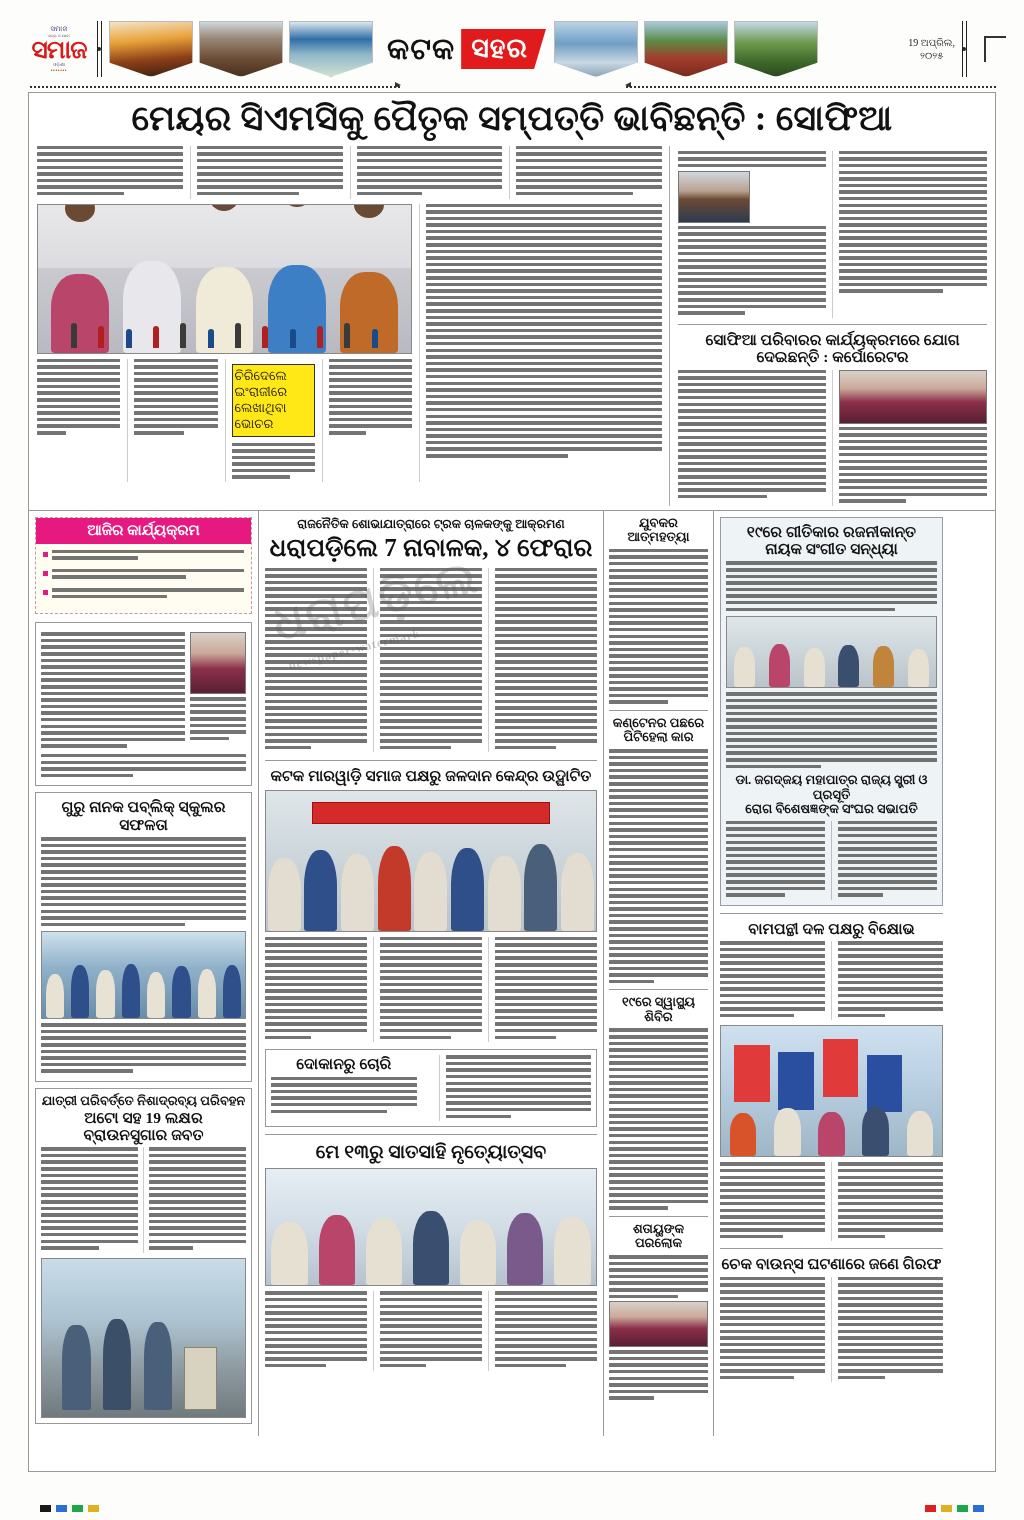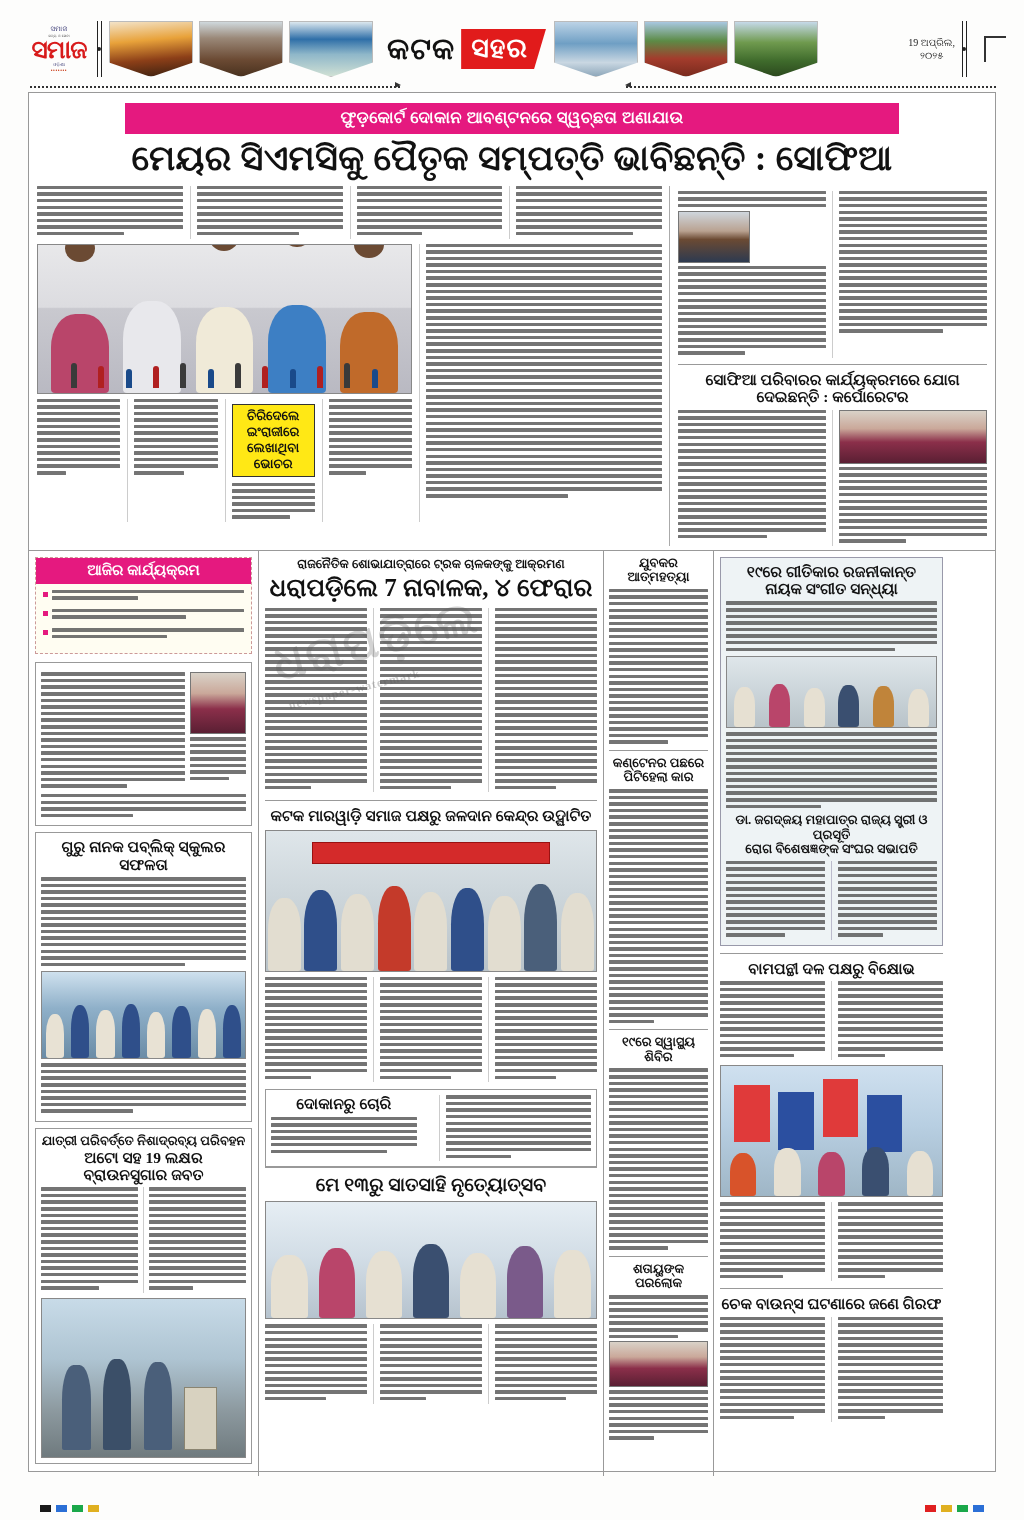--- a/index.html
+++ b/index.html
@@ -165,22 +165,22 @@
   .press-photo .p::after { content:""; display:block; width:52%; height:34%; margin:0 auto;
     border-radius:50%; background:#6b4a33; position:relative; top:-100%;}
   .mics { position:absolute; left:6%; right:6%; bottom:3%; height:17%;
     display:flex; justify-content:space-around; align-items:flex-end;}
   .mics i { width:6px; height:100%; background:#3a3a3a; border-radius:3px 3px 0 0; display:block;}
   .mics i:nth-child(2n){ background:#b02020; height:86%;}
   .mics i:nth-child(3n){ background:#1a4a8a; height:76%;}
 
   .banner-y {
     background: #ffe815; border: 1px solid #333;
-    text-align: center; font-family:"Liberation Serif", serif;
-    font-weight: bold; font-size: 13px; color:#111;
+    text-align: left; font-family:"Liberation Serif", serif;
+    font-weight: normal; font-size: 13px; color:#111;
     padding: 3px 2px 4px; margin: 5px 0 6px;
   }
 
   .portrait { border:1px solid #777; }
   .face-m { background: linear-gradient(180deg,#cfd6dd 0%, #b9a291 38%, #6b4a33 55%, #2d3a50 100%); }
   .face-f { background: linear-gradient(180deg,#d9d2c8 0%, #caa89a 34%, #8b2f4a 60%, #5a1f33 100%); }
 
   
   .sec2 { display:flex; }
   .s2-left { width: 230px; border-right:1px solid #999; padding:6px; }
@@ -286,21 +286,20 @@
         <i class="arrow-r"></i>
       </div>
     <div class="dotline r">
         <i class="arrow-l"></i>
       </div>
   </div>
 
   <div class="frame">
 
     <div class="lead">
-      <div class="kicker">ଫୁଡ଼କୋର୍ଟ ଦୋକାନ ଆବଣ୍ଟନରେ ସ୍ୱଚ୍ଛତା ଅଣାଯାଉ</div>
       <div class="lead-head">ମେୟର ସିଏମସିକୁ ପୈତୃକ ସମ୍ପତ୍ତି ଭାବିଛନ୍ତି : ସୋଫିଆ</div>
 
       <div class="lead-cols">
 
         <div class="lead-left">
           <div class="c4">
             <div class="col">
               <div class="tx small">
                 <span class="ln"></span>
                   <span class="ln"></span>
@@ -964,21 +963,21 @@
                   <span class="ln"></span>
                   <span class="ln"></span>
                   <span class="ln"></span>
                 <span class="ln"></span>
                   <span class="ln s45"></span>
               </div>
             </div>
           </div>
         </div>
 
-        <div style="border-top:1px solid #999;padding-top:6px;">
+        <div style="border-top:1px solid #999;margin-top:7px;padding-top:6px;">
           <div class="ghead lg">ମେ ୧୩ରୁ ସାତସାହି ନୃତ୍ୟୋତ୍ସବ</div>
           <div class="photo cert" style="height:118px;margin-top:6px;">
             <div style="position:absolute;bottom:0;left:0;right:0;height:76%;display:flex;align-items:flex-end;justify-content:space-around;">
               <i style="width:11%;height:72%;background:#e6e0d2;border-radius:44% 44% 3px 3px;display:block;"></i>
               <i style="width:11%;height:80%;background:#b9456a;border-radius:44% 44% 3px 3px;display:block;"></i>
               <i style="width:11%;height:76%;background:#e6e0d2;border-radius:44% 44% 3px 3px;display:block;"></i>
               <i style="width:11%;height:84%;background:#3a4f70;border-radius:44% 44% 3px 3px;display:block;"></i>
               <i style="width:11%;height:74%;background:#e6e0d2;border-radius:44% 44% 3px 3px;display:block;"></i>
               <i style="width:11%;height:82%;background:#7a5a8a;border-radius:44% 44% 3px 3px;display:block;"></i>
               <i style="width:11%;height:78%;background:#e6e0d2;border-radius:44% 44% 3px 3px;display:block;"></i>

